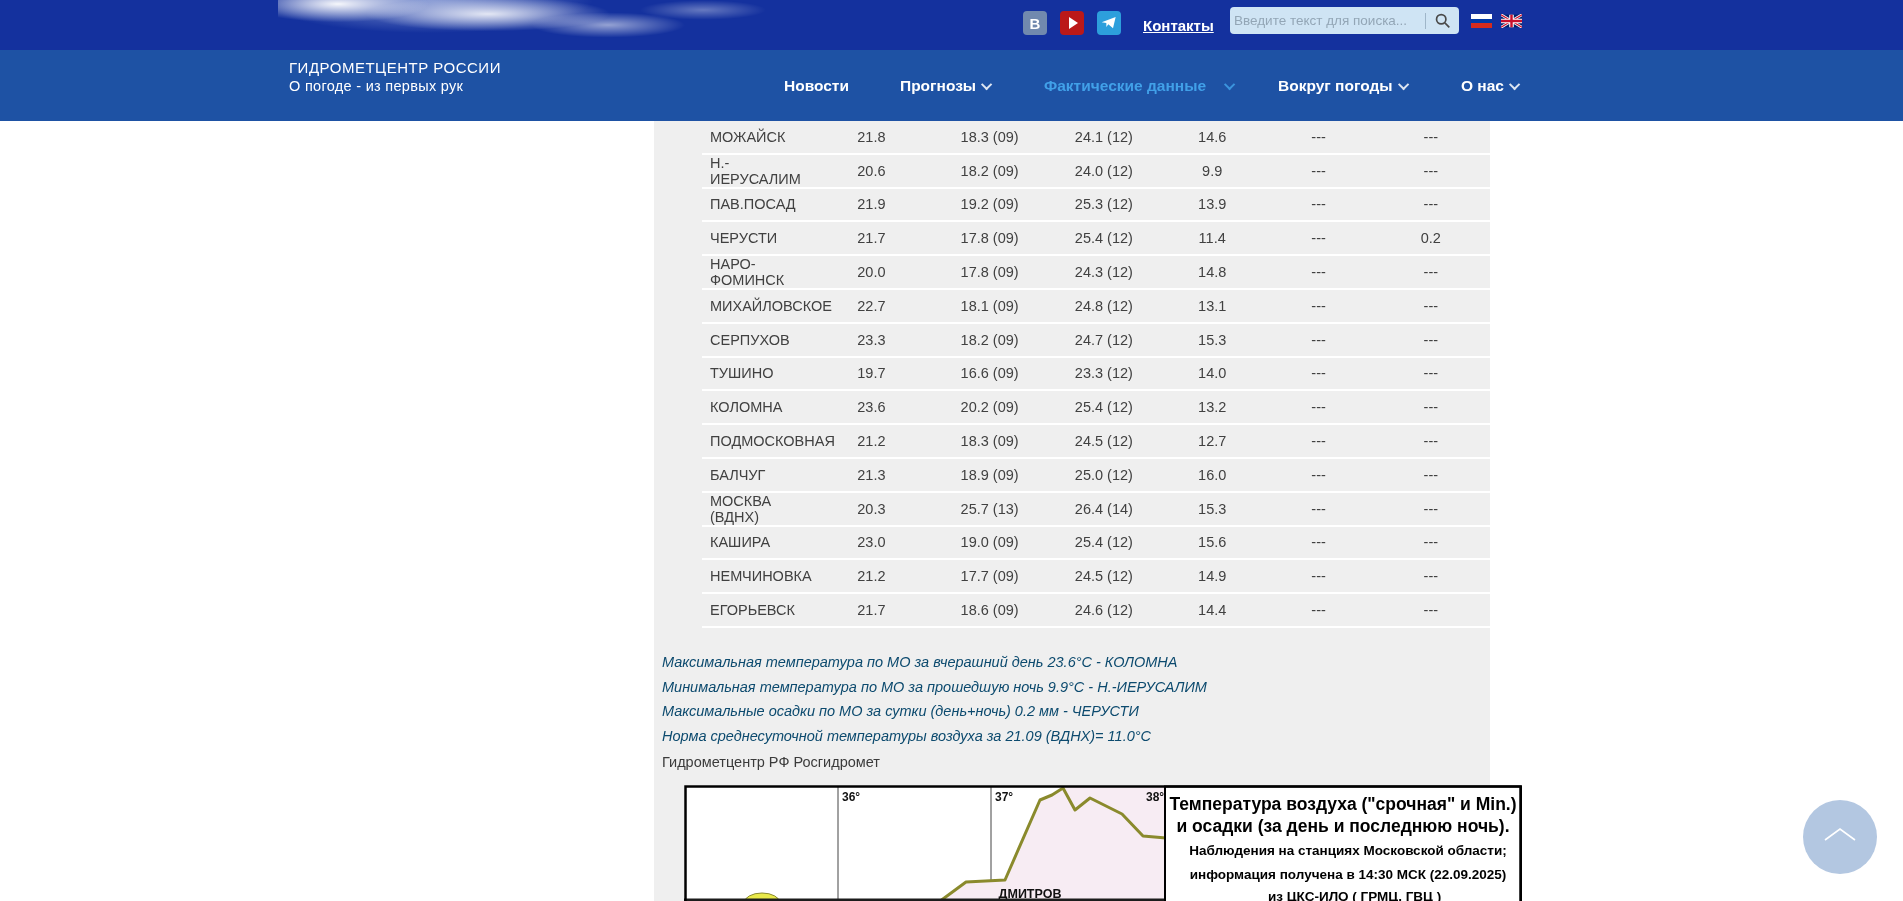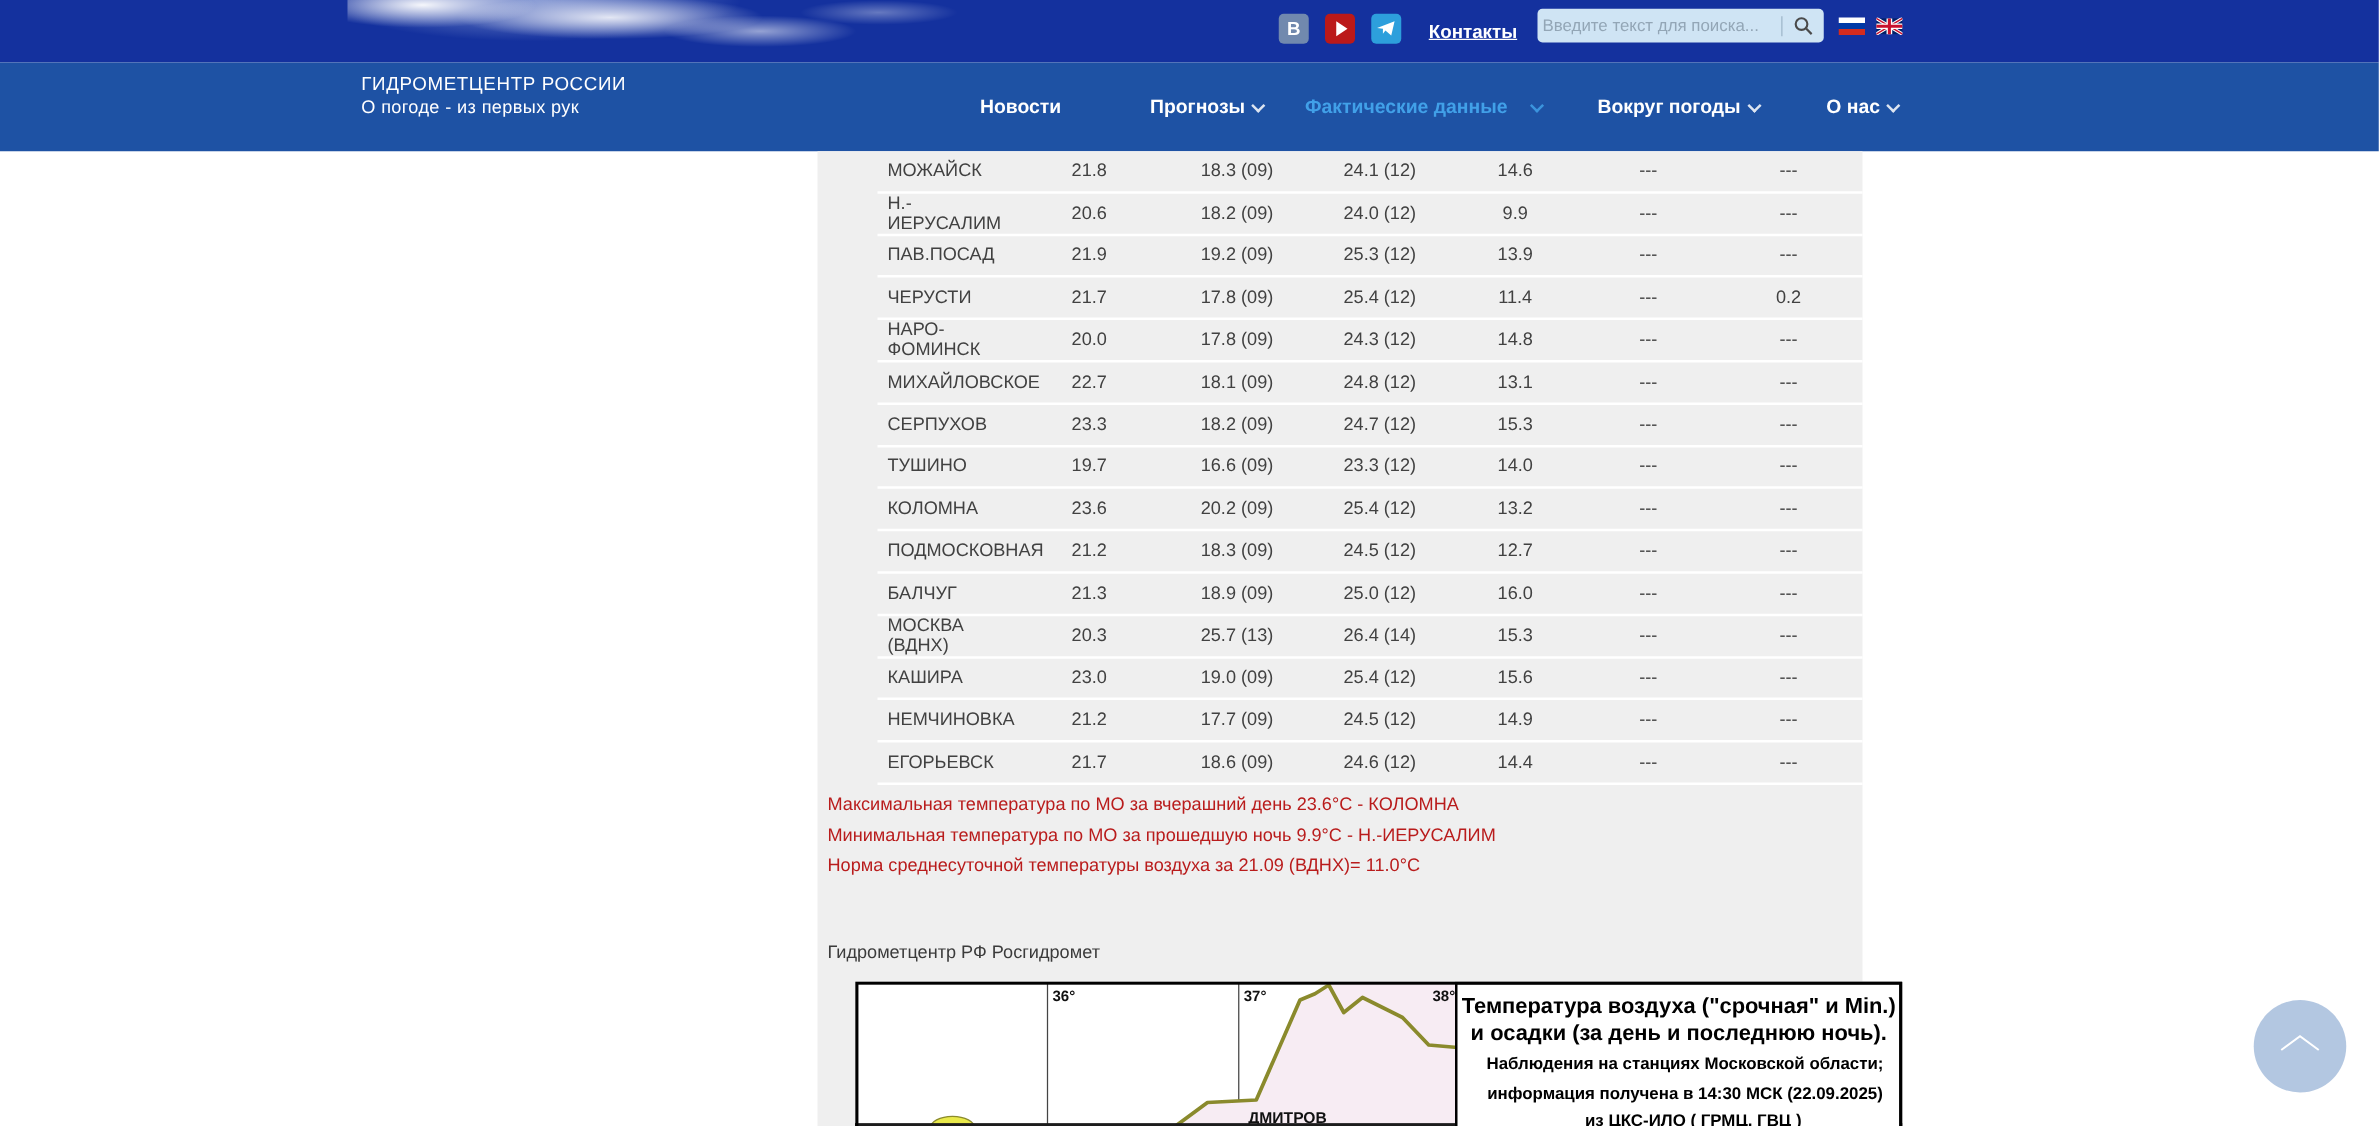--- a/index.html
+++ b/index.html
@@ -47,21 +47,21 @@
   .chev { width:8px; height:8px; border-left:2px solid currentColor; border-bottom:2px solid currentColor;
           transform:rotate(-45deg) translateY(-2px); margin-left:8px; opacity:.85; display:inline-block; }
 
   
   .panel { left:654px; top:121px; width:836px; height:780px; background:#efefef;padding-left:48px; }
   .trow { display:grid; grid-template-columns:14% 15% 15% 14% 13.5% 13.5% 15%;
           height:33.8px; align-items:center; border-bottom:2px solid #fff;
           font-size:14.5px; color:#414141; }
   .trow .c0 { padding-left:8px; text-align:left; }
   .trow div { text-align:center; }
-  .summary { left:8px; top:511px; font-size:14.5px; color:#b91c1c; line-height:24.5px; }
+  .summary { left:8px; top:529px; font-size:14.5px; color:#0c4a6e; line-height:24.5px;font-style:italic; }
   .source  { left:8px; top:631px; font-size:14.5px; color:#3b3b3b; line-height:20px; }
 
   
   .mapsvg { left:684px; top:785px; }
   .mapsvg text { font-family:"Liberation Sans",sans-serif; }
 
   
   .scrolltop { left:1803px; top:800px; width:74px; height:74px; border-radius:50%;
                background:rgba(160,185,218,.8); cursor:pointer;
                display:flex; align-items:flex-start; justify-content:center; padding-top:26px; }
@@ -109,21 +109,21 @@
 
 <div class="abs nav">
   <div class="abs logo">
     <div class="t1">ГИДРОМЕТЦЕНТР РОССИИ</div>
     <div class="t2">О погоде - из первых рук</div>
   </div>
   <div id="menu-root">
       <div class="abs menu-item" style="left: 784px;">
         <span>Новости</span>
       </div>
-      <div class="abs menu-item" style="left: 900px; margin-left: 20px;">
+      <div class="abs menu-item" style="left: 900px;">
         <span>Прогнозы</span>
         <span class="chev"></span>
       </div>
       <div class="abs menu-item active" style="left: 1044px;">
         <span>Фактические данные</span>
         <span class="chev"></span>
       </div>
       <div class="abs menu-item" style="left: 1278px;">
         <span>Вокруг погоды</span>
         <span class="chev"></span>
@@ -269,20 +269,21 @@
         <div>18.6 (09)</div>
         <div>24.6 (12)</div>
         <div>14.4</div>
         <div>---</div>
         <div>---</div>
       </div>
     </div>
   <div class="abs summary" id="summary-root">
       <div>Максимальная температура по МО за вчерашний день 23.6°C - КОЛОМНА</div>
       <div>Минимальная температура по МО за прошедшую ночь 9.9°C - Н.-ИЕРУСАЛИМ</div>
+      <div>Максимальные осадки по МО за сутки (день+ночь) 0.2 мм - ЧЕРУСТИ</div>
       <div>Норма среднесуточной температуры воздуха за 21.09 (ВДНХ)= 11.0°C</div>
     </div>
   <div class="abs source">Гидрометцентр РФ Росгидромет</div>
 </div>
 
 <svg class="abs mapsvg" width="838" height="150" viewBox="684 785 838 150">
   <rect x="684" y="785" width="838" height="160" fill="#fff"></rect>
 
   <line x1="838" y1="787" x2="838" y2="935" stroke="#444" stroke-width="1"></line>
   <line x1="991" y1="787" x2="991" y2="935" stroke="#444" stroke-width="1"></line>

